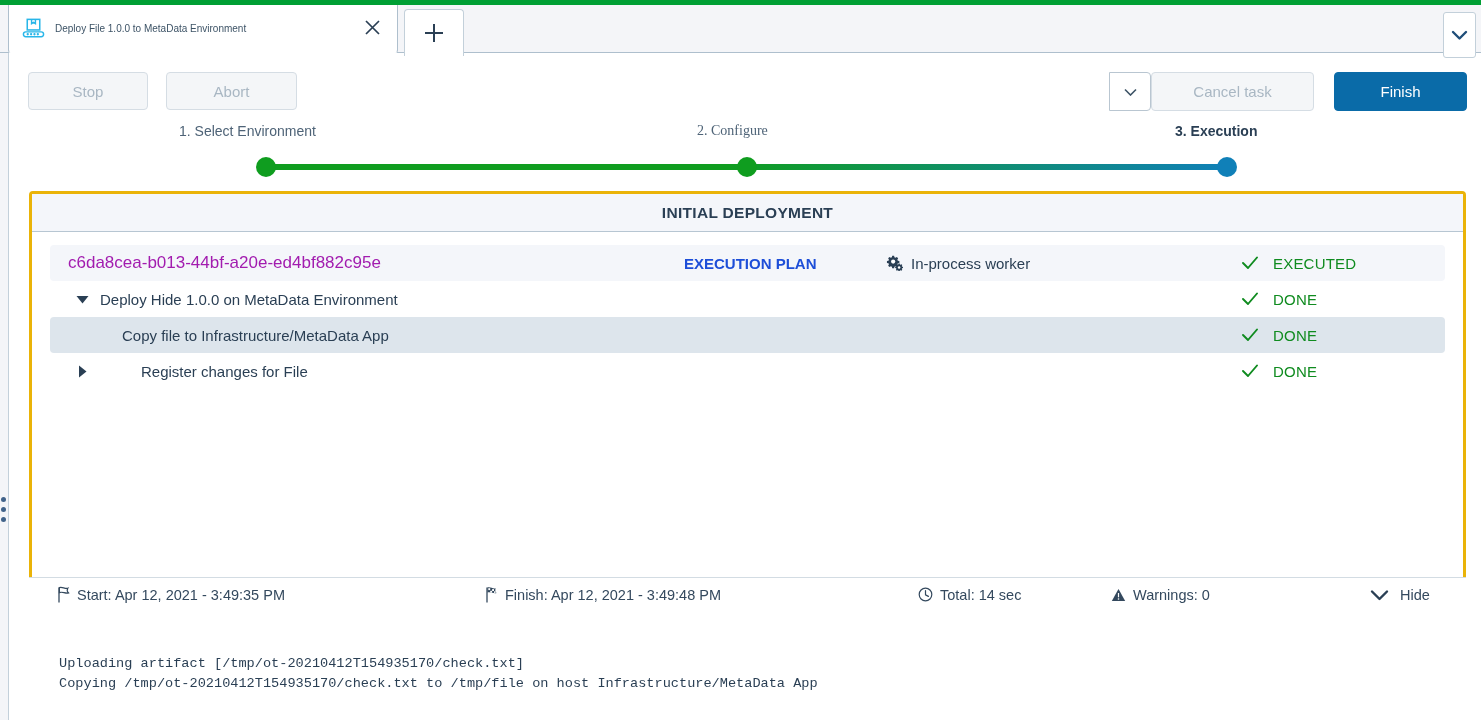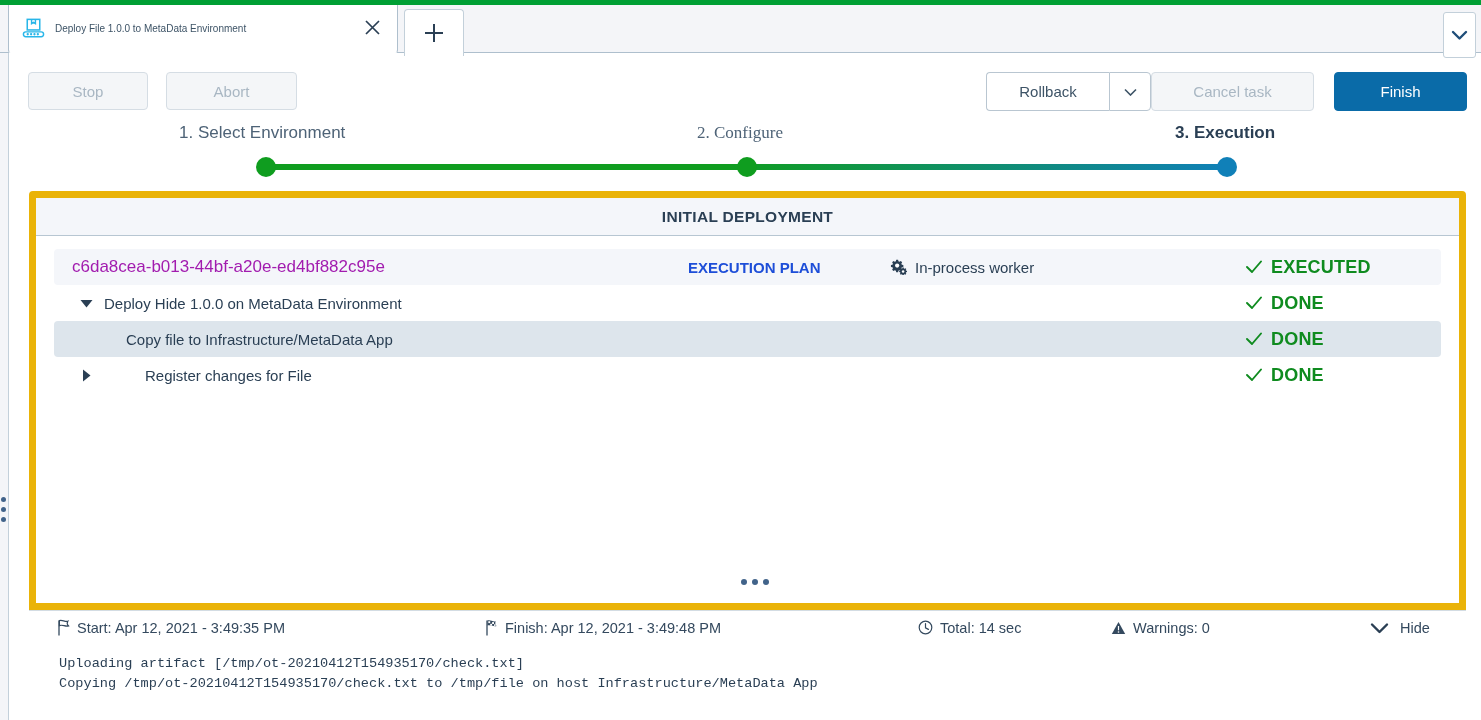--- a/index.html
+++ b/index.html
@@ -106,21 +106,21 @@
   #btn-cancel { top: 19px; left: 1151px; width: 163px; height: 39px; }
   #btn-finish {
     top: 19px; left: 1334px; width: 133px; height: 39px;
     background: #0a6ba8; color: #ffffff; border: 1px solid #0a6ba8;
   }
 
   
   #steps { position: absolute; top: 113px; left: 0; width: 1481px; height: 70px; }
   .step-label {
     position: absolute; top: 10px;
-    font-size: 17px; color: #4e6377;
+    font-size: 14px; color: #4e6377;
     white-space: nowrap;
   }
   .step-label.active { color: #2a3f54; font-weight: bold; }
   #step1-label { left: 179px; }
   #step2-label { left: 697px; font-family: Liberation Serif, serif; }
   #step3-label { left: 1175px; }
 
   #step-track {
     position: absolute; top: 51px; left: 266px;
     width: 962px; height: 6px;
@@ -134,21 +134,21 @@
   }
   #dot1 { left: 256px; background: #0f9d1f; }
   #dot2 { left: 737px; background: #0f9d1f; }
   #dot3 { left: 1217px; background: #1080b8; }
 
   
   #panel {
     position: absolute; top: 191px; left: 29px;
     width: 1437px; height: 419px;
     background: #ffffff;
-    border: 7px solid #eab308;
+    border: 3px solid #eab308;
     border-radius: 4px 4px 0 0;
   }
   #panel-header {
     height: 38px;
     background: #f4f6fa;
     border-bottom: 1px solid #b7c6d2;
     display: flex; align-items: center; justify-content: center;
     font-size: 15.5px; font-weight: bold; letter-spacing: .3px;
     color: #2a3f54;
   }
@@ -172,22 +172,22 @@
     position: absolute; left: 634px;
     font-weight: bold; font-size: 15px; color: #1d4ed8;
   }
   .cell-worker {
     position: absolute; left: 836px;
     display: flex; align-items: center; gap: 8px;
     font-size: 15px; color: #2a3f54;
   }
   .cell-status {
     position: absolute; left: 1192px;
-    display: flex; align-items: center; gap: 9px;
-    font-weight: bold; font-size: 18px; color: #0f8b1f;
+    display: flex; align-items: center; gap: 15px;
+    font-weight: normal; font-size: 15px; color: #0f8b1f;
     letter-spacing: .2px;
   }
 
   .tree-toggle {
     position: absolute; width: 16px; height: 16px;
     display: flex; align-items: center; justify-content: center;
     cursor: pointer;
   }
   .tree-label { position: absolute; color: #2a3f54; font-size: 15px; }
 
@@ -210,21 +210,21 @@
     display: flex; align-items: center; justify-content: center;
     gap: 5px; cursor: ns-resize;
   }
   #panel-resize i {
     width: 6px; height: 6px; border-radius: 50%;
     background: #41638a; display: block;
   }
 
   
   #statusbar {
-    position: absolute; top: 610px; left: 29px;
+    position: absolute; top: 577px; left: 29px;
     width: 1437px; height: 34px;
     background: #ffffff;
     border-top: 1px solid #d3dce3;
     display: flex; align-items: center;
     font-size: 14.5px; color: #34495e;
   }
   .status-item {
     position: absolute; display: flex; align-items: center; gap: 7px;
     white-space: nowrap;
   }
@@ -310,21 +310,20 @@
     <i></i>
     <i></i>
     <i></i>
   </div>
 </div>
 
 <div id="toolbar">
   <div class="btn btn-disabled" id="btn-abort">Abort</div>
   <div class="btn btn-disabled" id="btn-stop">Stop</div>
 
-  <div class="btn" id="btn-rollback">Rollback</div>
   <div class="btn" id="btn-rollback-caret">
     <svg width="13" height="8" viewBox="0 0 13 8">
       <path d="M1 1.5 L6.5 7 L12 1.5" stroke="#3d5366" stroke-width="1.6" fill="none"></path>
     </svg>
   </div>
 
   <div class="btn btn-disabled" id="btn-cancel">Cancel task</div>
   <div class="btn" id="btn-finish">Finish</div>
 </div>
 

